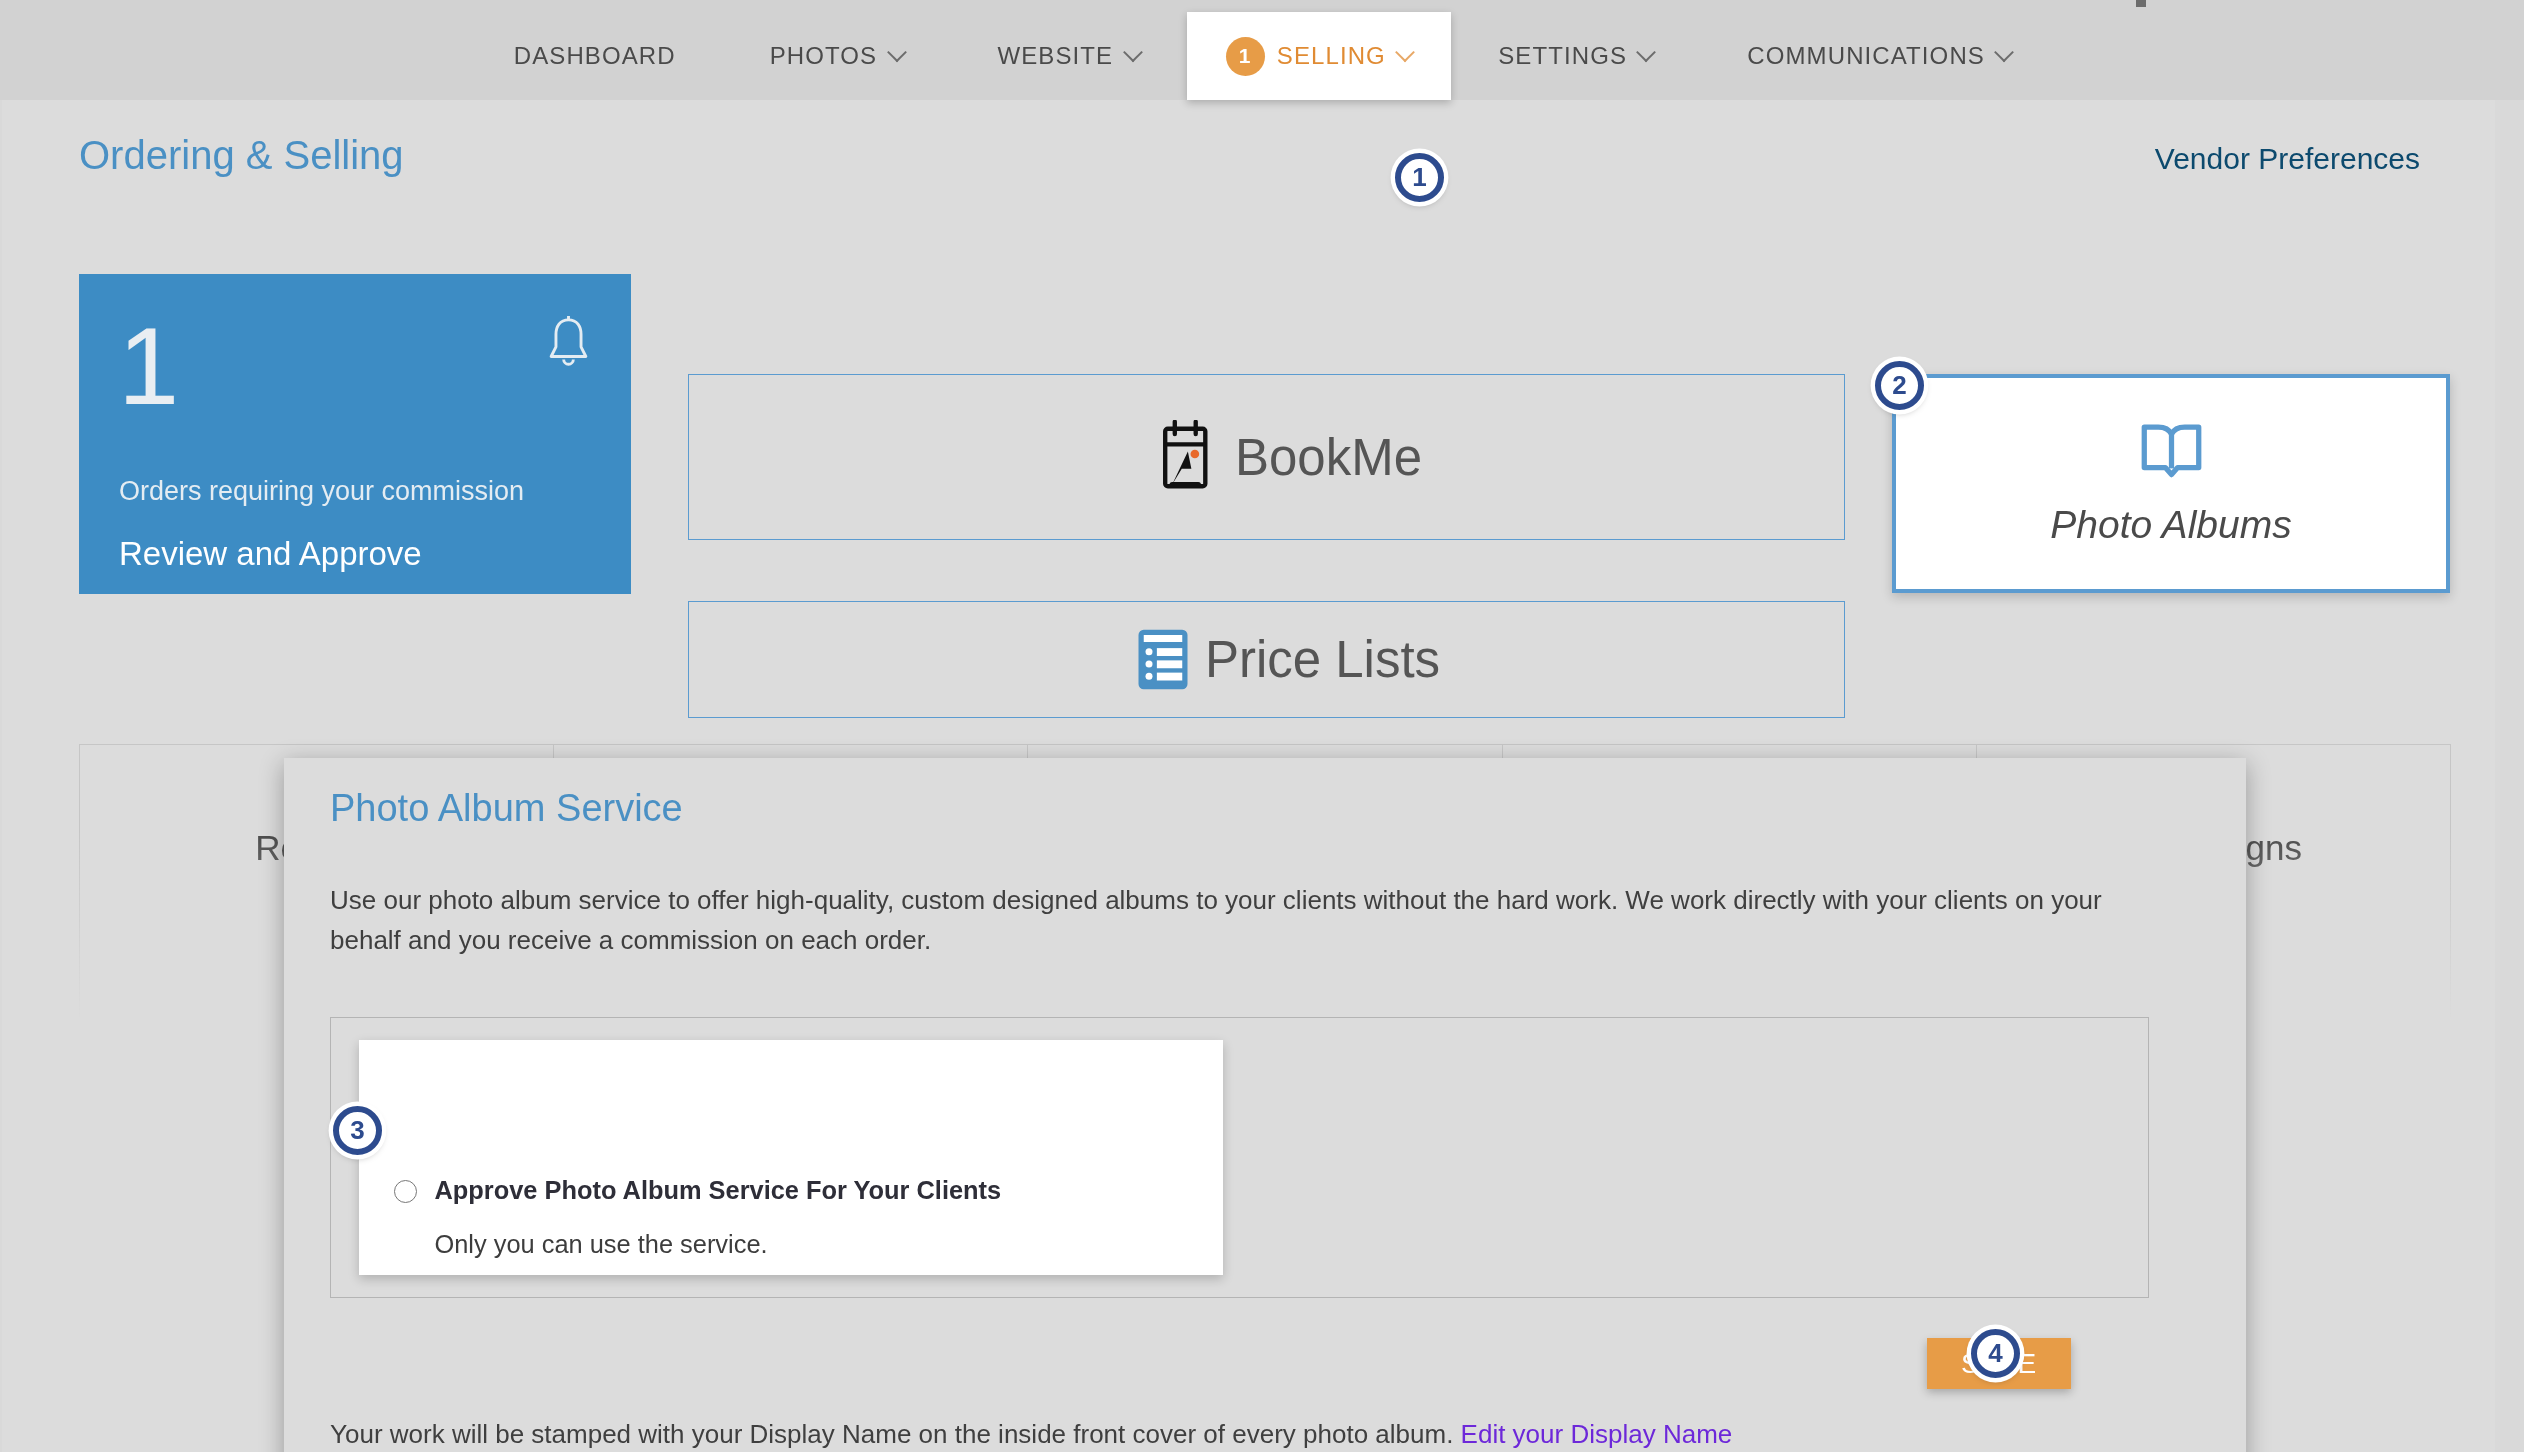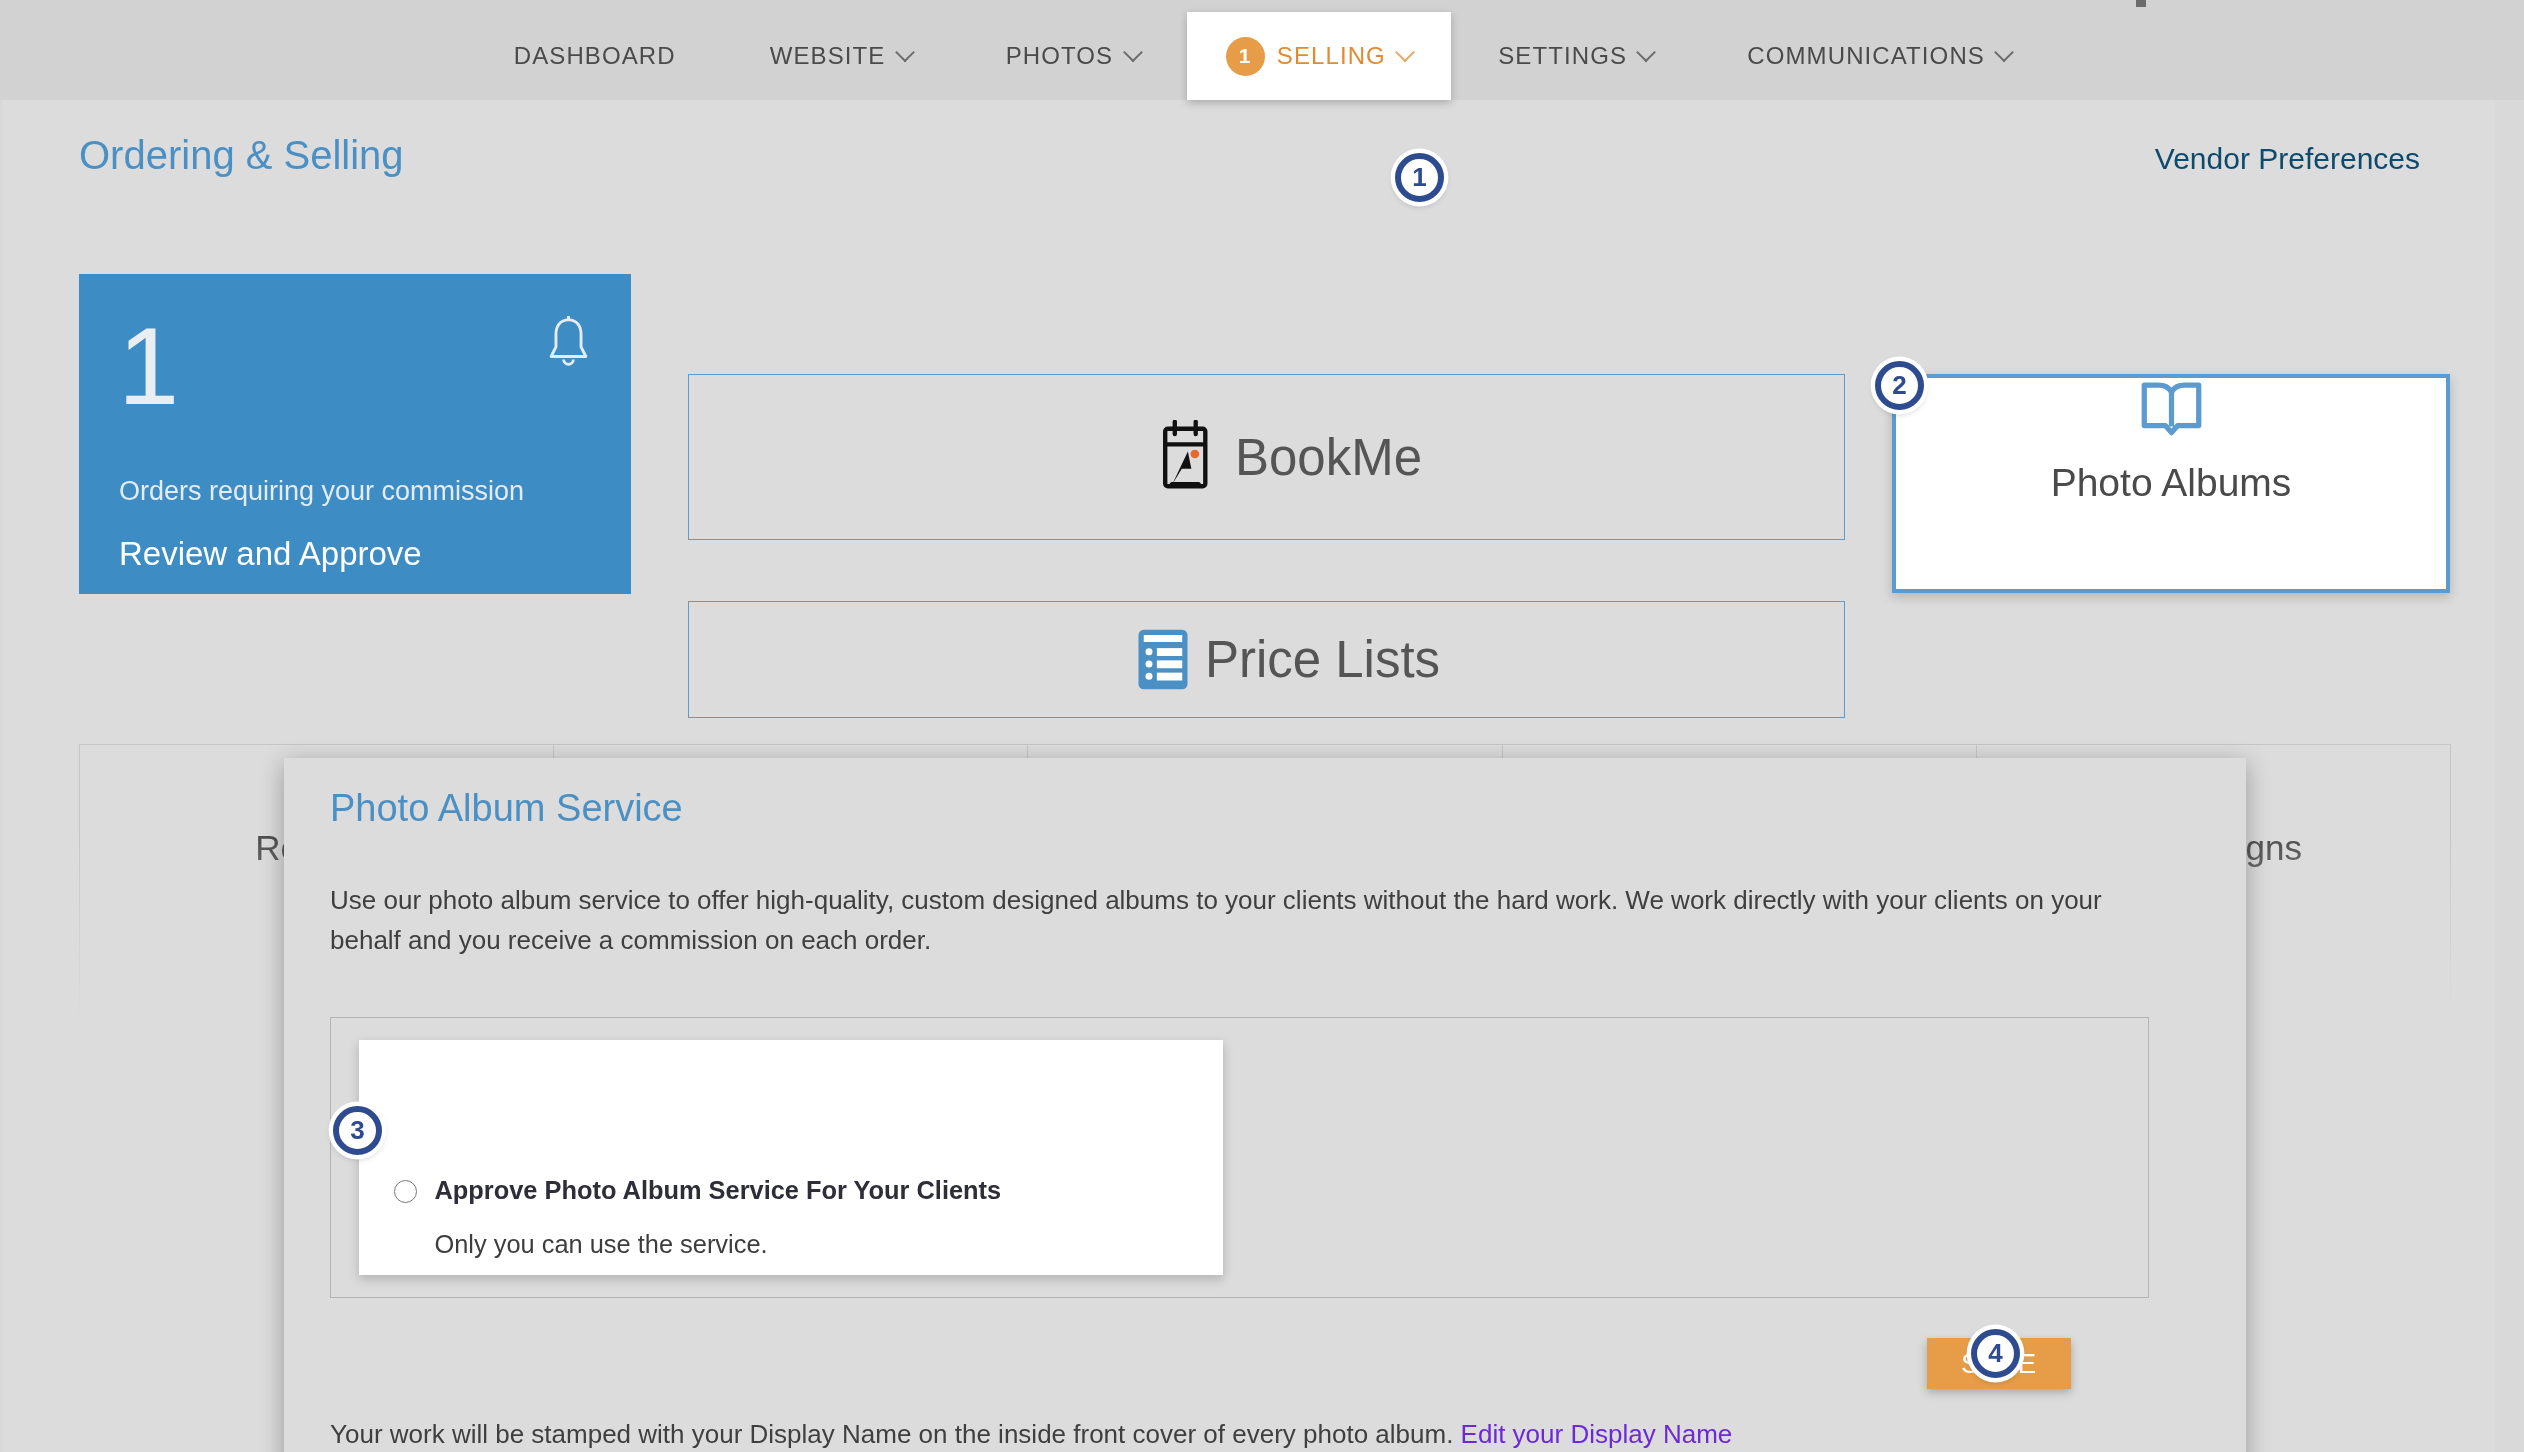--- a/index.html
+++ b/index.html
@@ -169,23 +169,24 @@
   .tile-albums {
     position: absolute;
     top: 274px; left: 1890px;
     width: 558px; height: 219px;
     background: #ffffff;
     border: 4.4px solid #5b9bd0;
     box-shadow: 0 3.5px 10.5px rgba(0,0,0,0.18);
     display: flex;
     flex-direction: column;
     align-items: center;
-    justify-content: flex-start;
+    justify-content: center;
     gap: 23px;
     cursor: pointer;
+    font-style: italic;
   }
   .tile-albums .al-label {
     font-size: 39px;
     color: #4a4a4a;
     font-weight: 400;
   }
 
   
   .bg-panels {
     position: absolute;
@@ -341,26 +342,26 @@
 </div>
 
 <div class="navbar">
   <div class="nav-items">
 
     <div class="nav-item">
       <span>DASHBOARD</span>
     </div>
 
     <div class="nav-item">
+      <span>PHOTOS</span>
+      <span class="chev"></span>
+    </div>
+
+    <div class="nav-item">
       <span>WEBSITE</span>
-      <span class="chev"></span>
-    </div>
-
-    <div class="nav-item">
-      <span>PHOTOS</span>
       <span class="chev"></span>
     </div>
 
     <div class="nav-item active">
       <span class="nav-badge">1</span>
       <span>SELLING</span>
       <span class="chev"></span>
     </div>
 
     <div class="nav-item">

